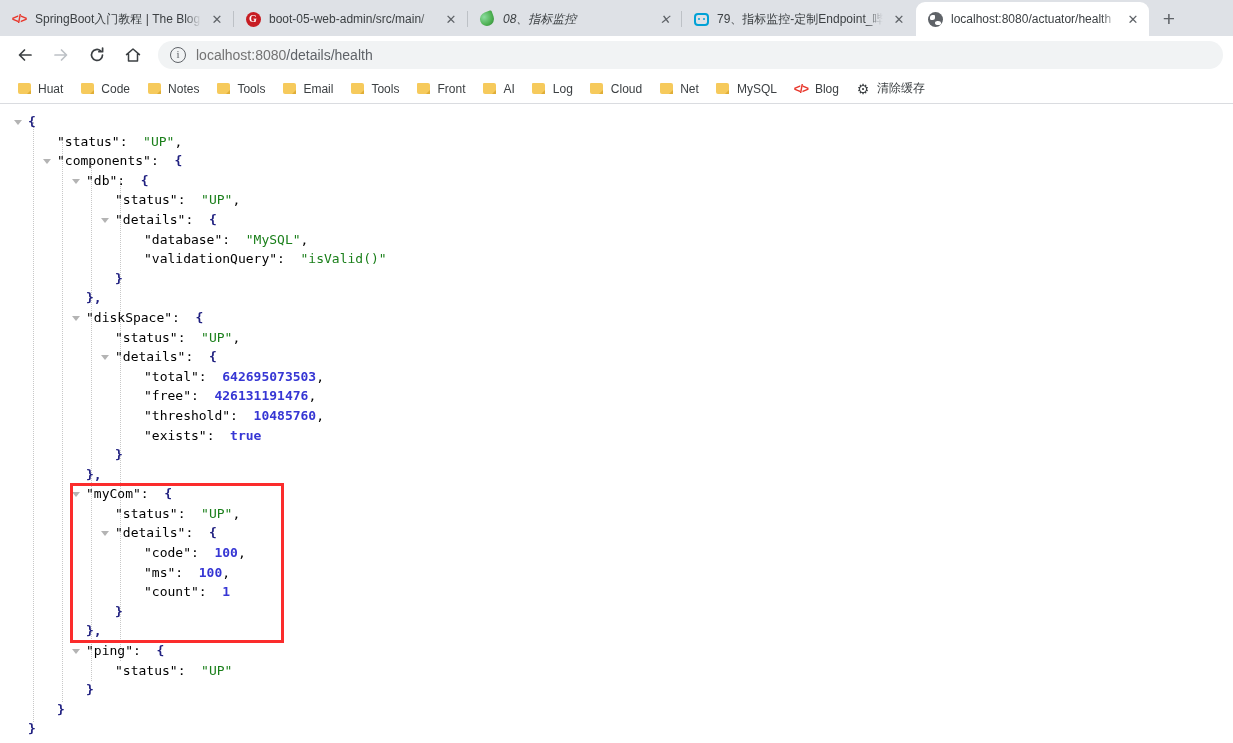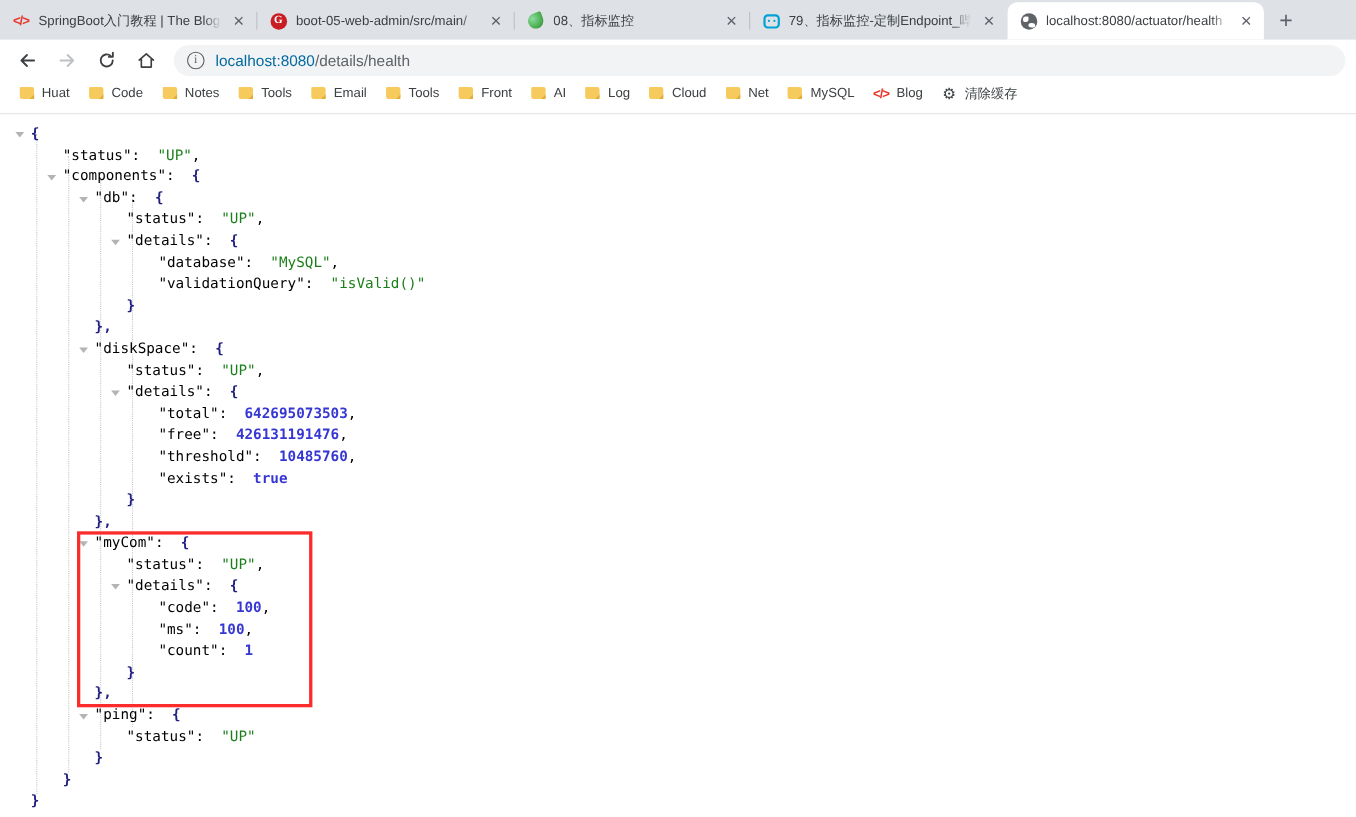--- a/index.html
+++ b/index.html
@@ -207,35 +207,35 @@
     font-family: "Liberation Serif", serif;
     box-sizing: border-box;
     margin-right: 10px;
   }
   .omni-url {
     font-size: 14px;
     color: #5f6368;
     white-space: nowrap;
     overflow: hidden;
   }
-  .omni-url .host { color: #0369a1; }
+  .omni-url .host { color: #737373; }
 
   
   .bookmarks {
     height: 30px;
     background: #ffffff;
     display: flex;
     align-items: center;
     padding: 0 8px;
     box-sizing: border-box;
     border-bottom: 1px solid #dadce0;
   }
   .bm {
     display: flex;
-    align-items: flex-start;
+    align-items: center;
     height: 24px;
     padding: 0 8px;
     border-radius: 4px;
     color: #3c4043;
     font-size: 12px;
     white-space: nowrap;
   }
   .bm-ico {
     width: 16px; height: 16px;
     flex: 0 0 16px;
@@ -326,21 +326,21 @@
       </div>
       <div class="tab-sep"></div>
       <div class="tab inactive" style="width: 233px;">
         <span class="tab-favicon">
           <span class="fi-gitee">G</span>
         </span>
         <span class="tab-title">boot-05-web-admin/src/main/</span>
         <span class="tab-close">✕</span>
       </div>
       <div class="tab-sep"></div>
-      <div class="tab inactive" style="width: 213px;">
+      <div class="tab inactive" style="width: 213px; font-style: italic;">
         <span class="tab-favicon">
           <span class="fi-spring"></span>
         </span>
         <span class="tab-title">08、指标监控</span>
         <span class="tab-close">✕</span>
       </div>
       <div class="tab-sep"></div>
       <div class="tab inactive" style="width: 233px;">
         <span class="tab-favicon">
           <span class="fi-bili"></span>

